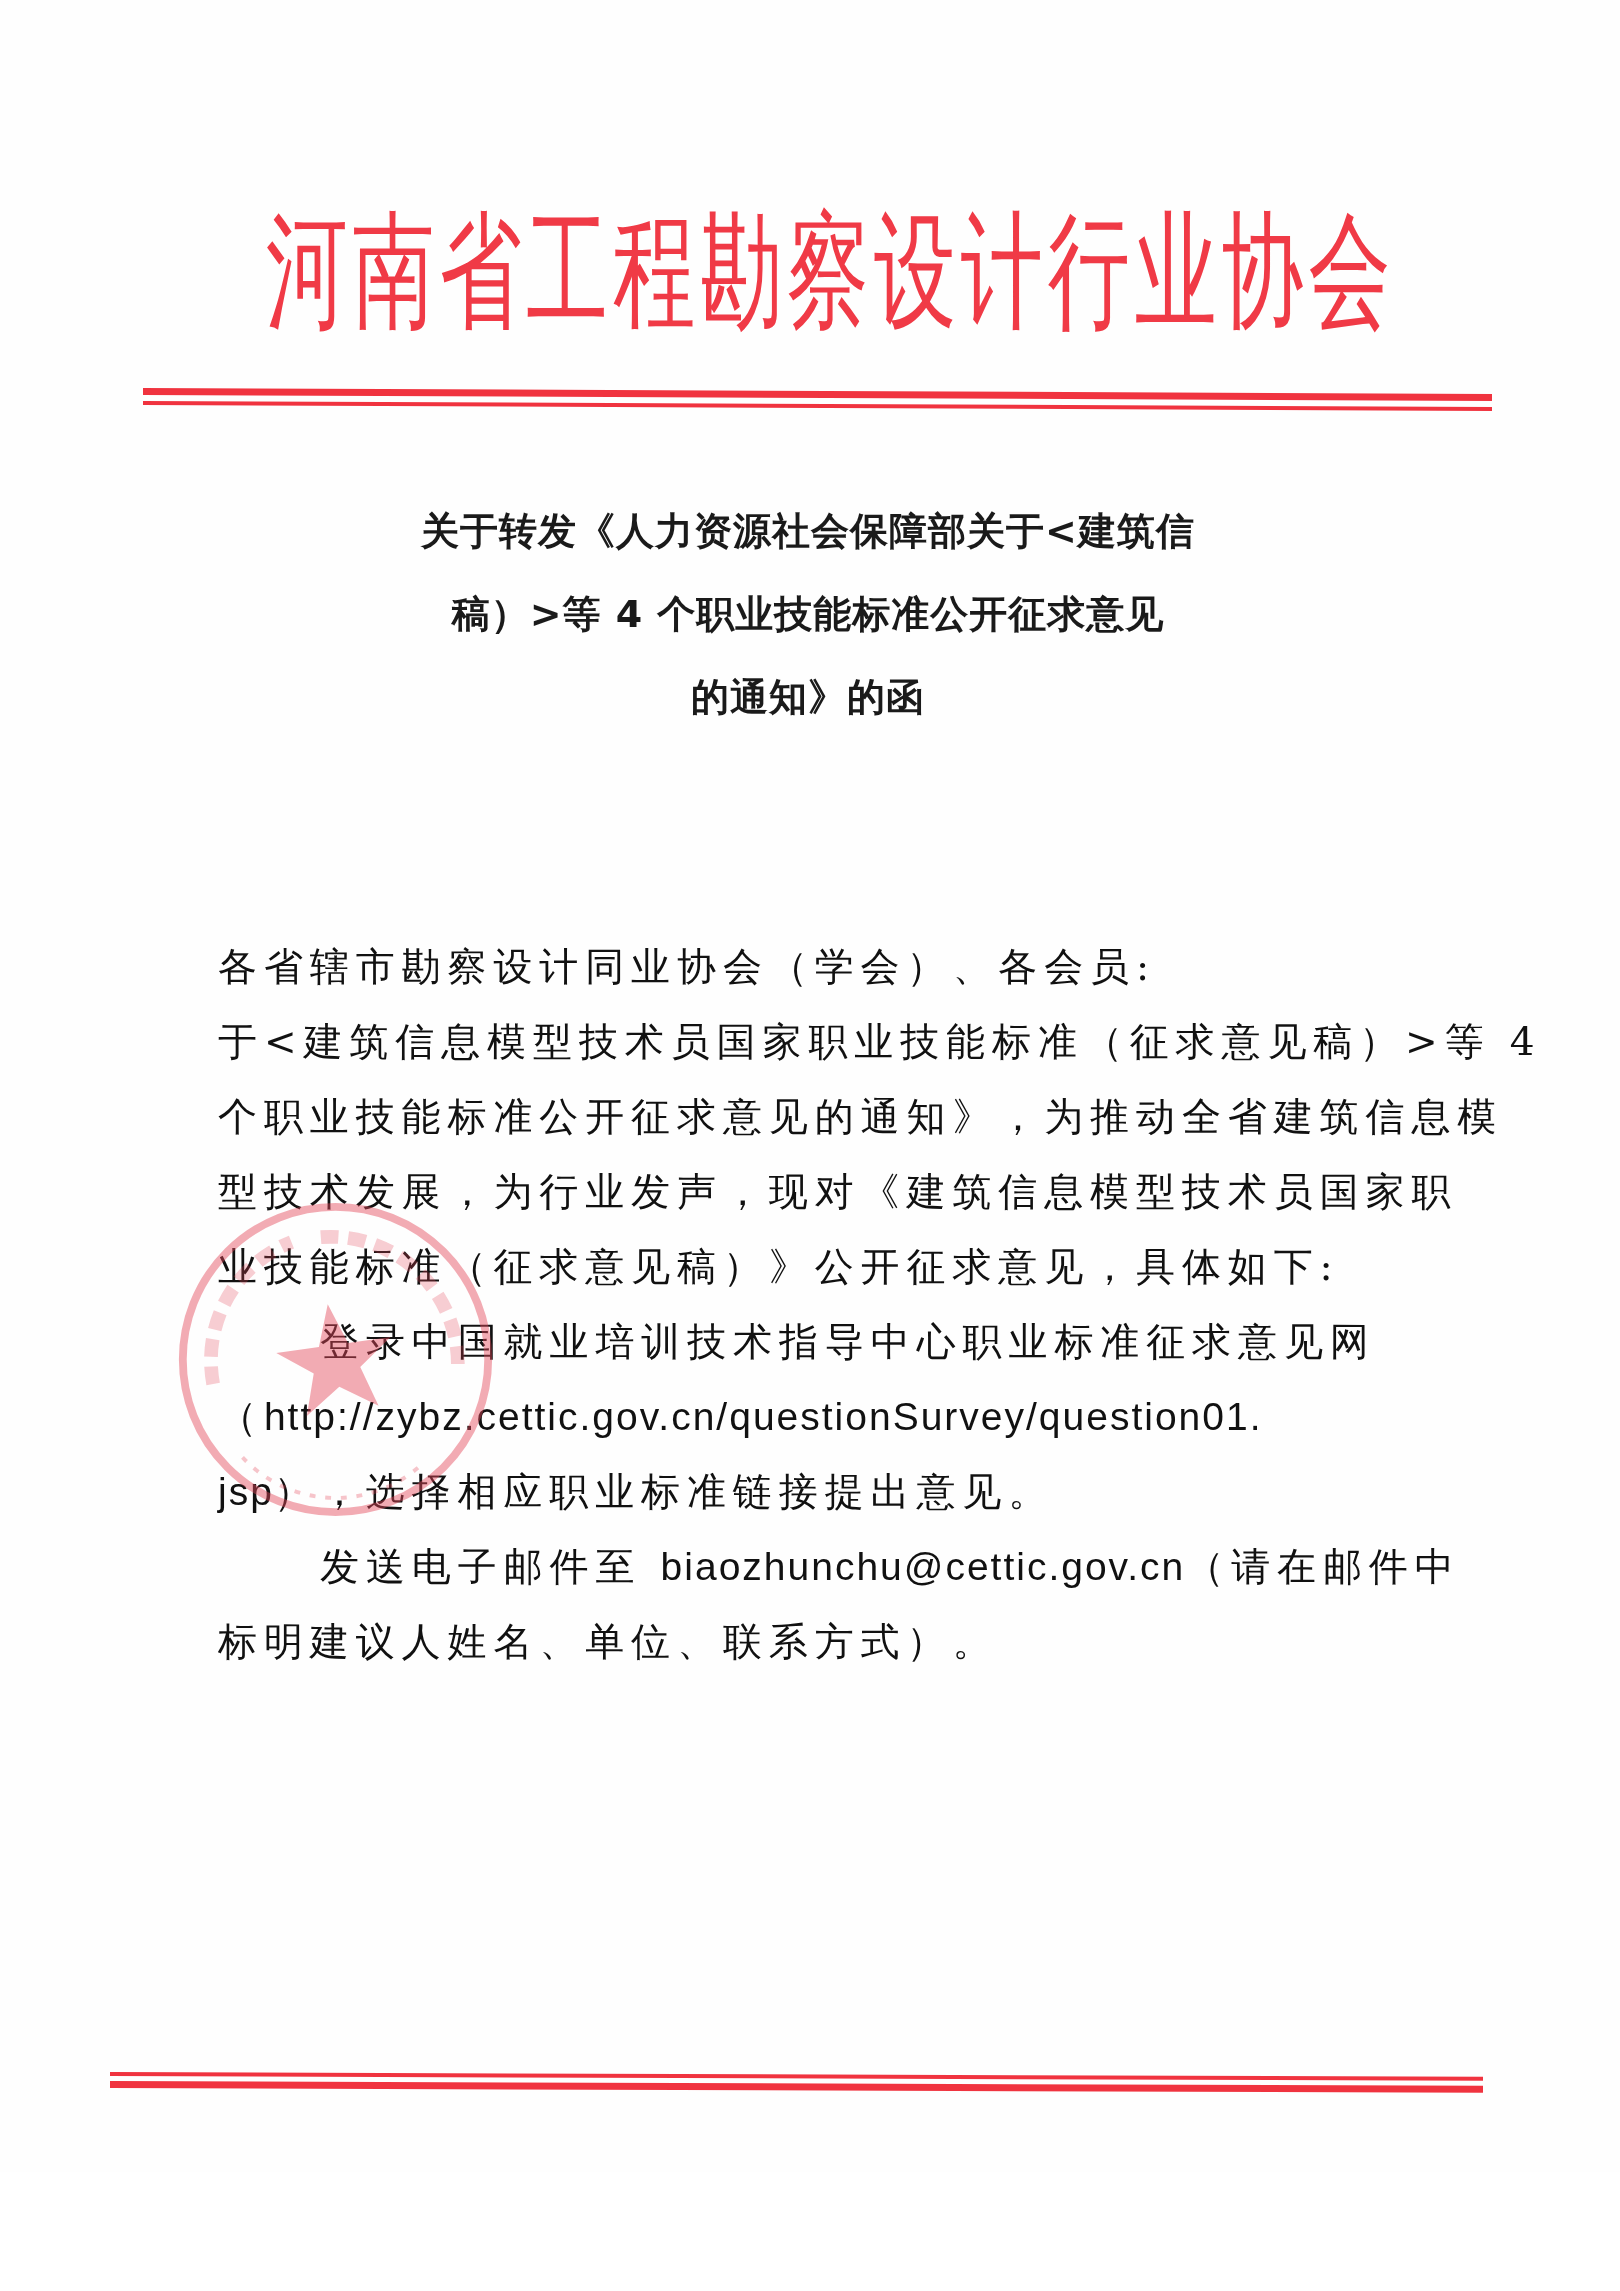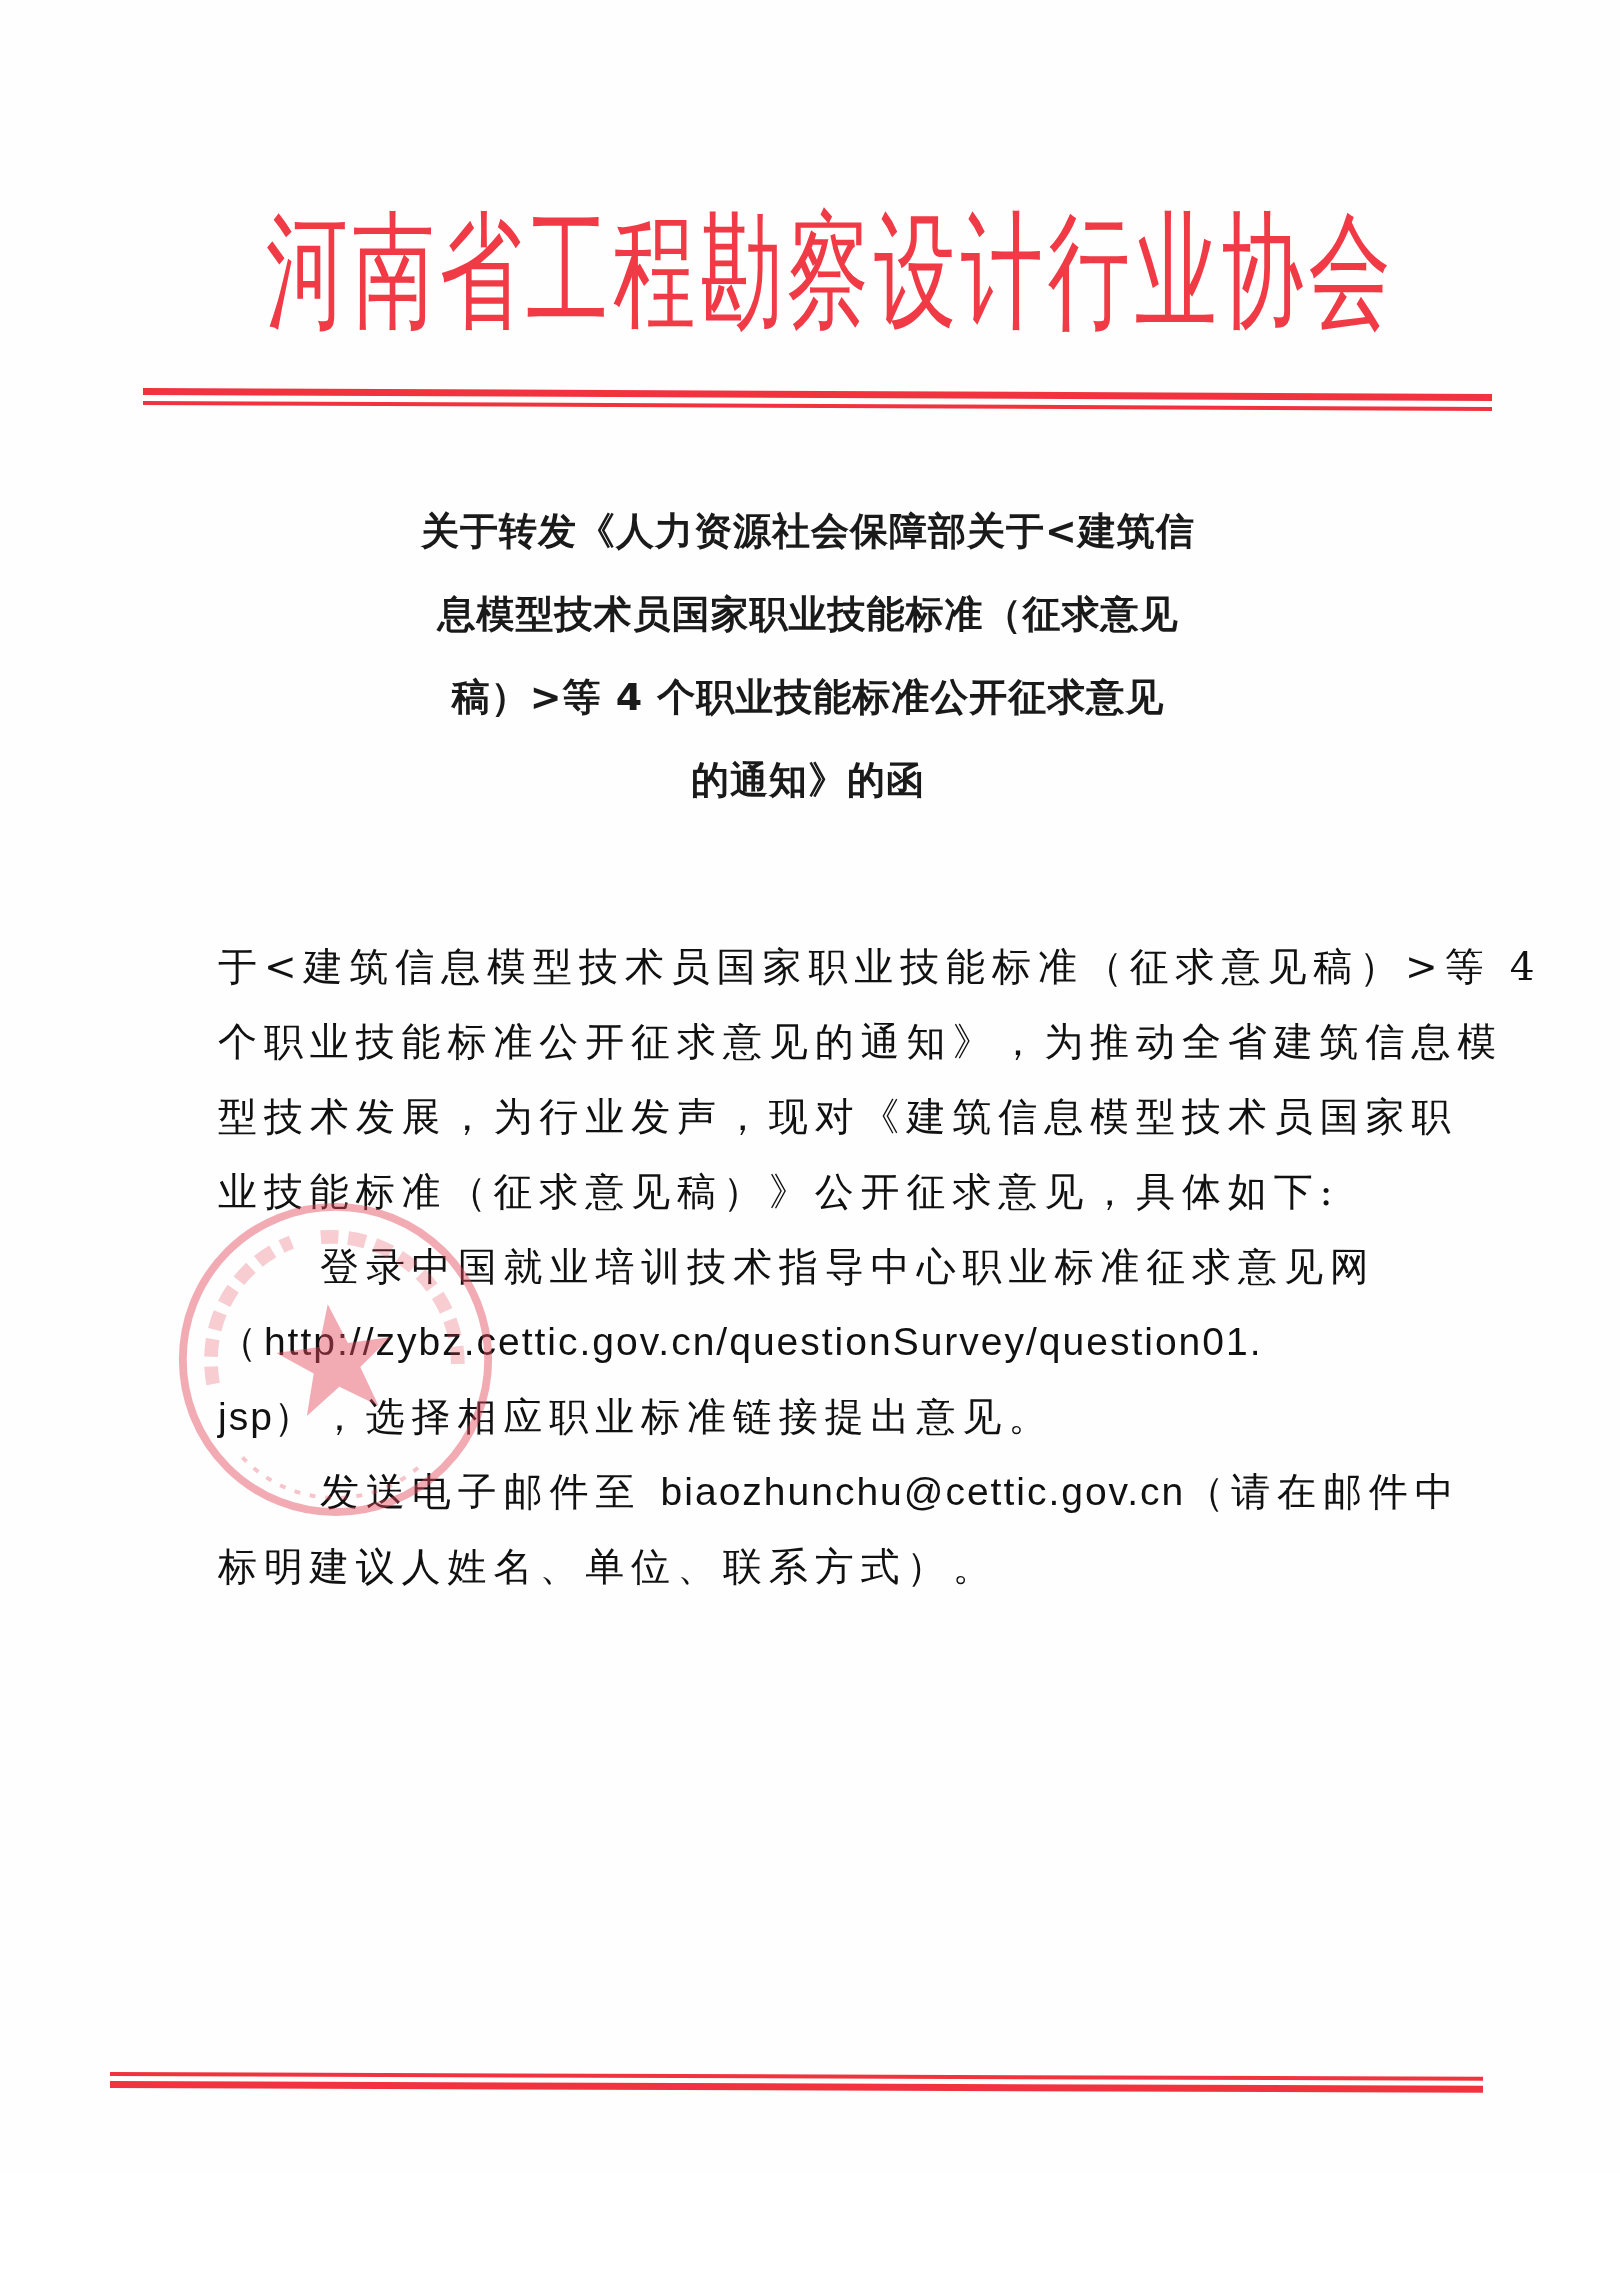--- a/index.html
+++ b/index.html
@@ -45,26 +45,26 @@
 
 <div class="page">
 
   <div class="letterhead">河南省工程勘察设计行业协会</div>
 
   <div class="rule rule-top-thick"></div>
   <div class="rule rule-top-thin"></div>
 
   <div class="doc-title">
     <div class="title-line">关于转发《人力资源社会保障部关于&lt;建筑信</div>
-    <div class="title-line">息模型技术员国家职业技能标准（征求意见</div>
     <div class="title-line">稿）&gt;等 4 个职业技能标准公开征求意见</div>
     <div class="title-line">的通知》的函</div>
   </div>
 
   <div class="body-text">
+    <div class="line">各省辖市勘察设计同业协会（学会）、各会员:</div>
 
     <div class="line">于&lt;建筑信息模型技术员国家职业技能标准（征求意见稿）&gt;等 4</div>
     <div class="line">个职业技能标准公开征求意见的通知》，为推动全省建筑信息模</div>
     <div class="line">型技术发展，为行业发声，现对《建筑信息模型技术员国家职</div>
     <div class="line">业技能标准（征求意见稿）》公开征求意见，具体如下:</div>
 
 
     <div class="line indent">登录中国就业培训技术指导中心职业标准征求意见网</div>
     <div class="line">
       <span>（</span><a class="link mono">http://zybz.cettic.gov.cn/questionSurvey/question01.</a>

